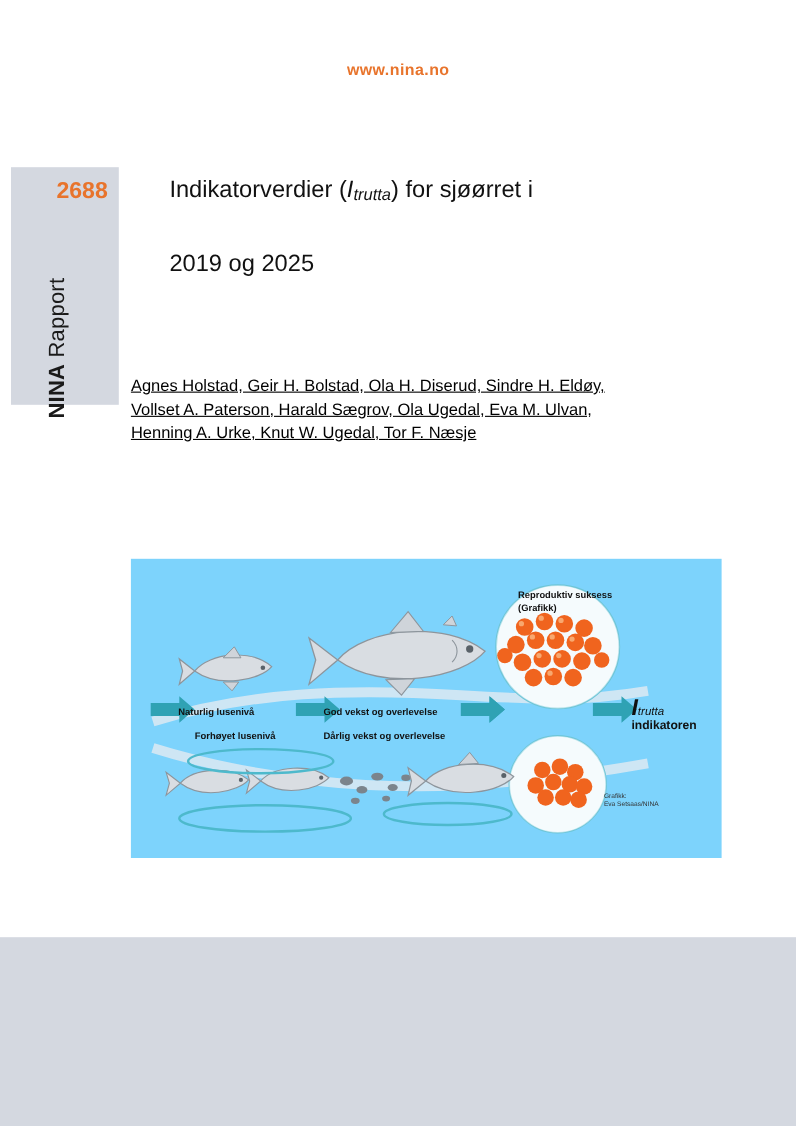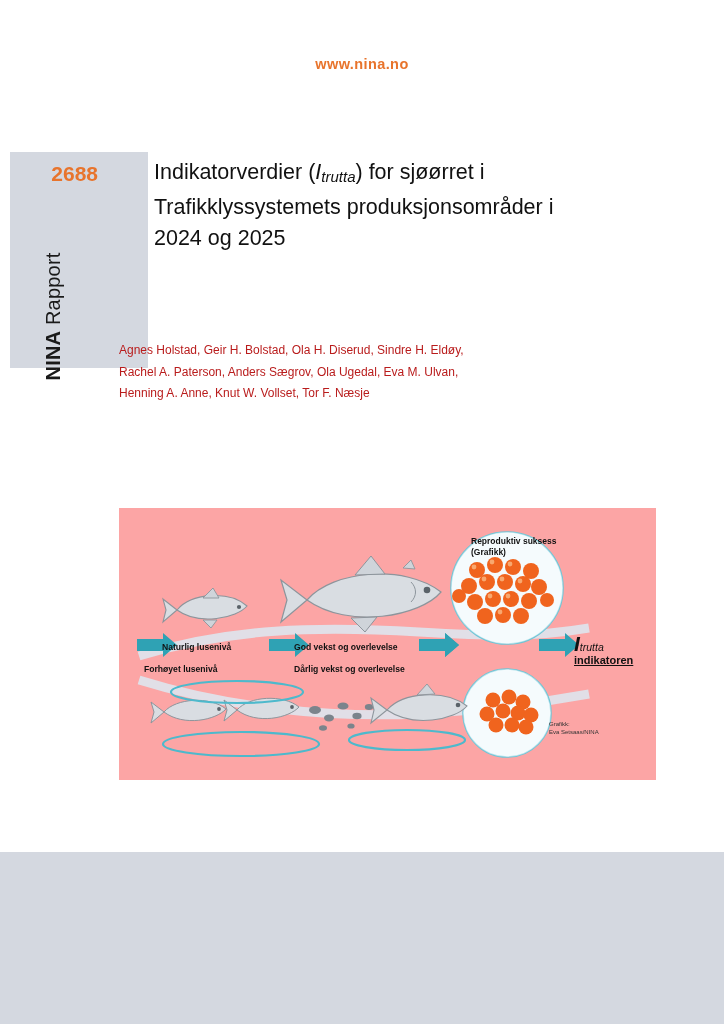--- a/index.html
+++ b/index.html
@@ -36,21 +36,20 @@
   }
 
   
   .spine {
     position: absolute;
     left: 10px;
     top: 152px;
     width: 98px;
     height: 216px;
     background: #d4d8e0;
-    padding-left: 40px;
   }
   .spine-number {
     position: absolute;
     left: 0;
     top: 10px;
     width: 88px;
     text-align: right;
     color: #e8742c;
     font-size: 21px;
     font-weight: bold;
@@ -90,33 +89,34 @@
   .title .ital {
     font-style: italic;
   }
 
   
   .authors {
     position: absolute;
     left: 119px;
     top: 340px;
     width: 560px;
-    font-size: 12px;
+    font-size: 15px;
     line-height: 21.5px;
-    color: #b91c1c;
+    color: #000000;
+    text-decoration: underline;
   }
 
   
   .figure {
     position: absolute;
     left: 119px;
     top: 508px;
     width: 537px;
     height: 272px;
-    background: #fca5a5;
+    background: #7dd3fc;
   }
 
   .fig-caption-top {
     position: absolute;
     left: 352px;
     top: 28px;
     font-size: 8.5px;
     font-weight: bold;
     color: #111;
     line-height: 11px;
@@ -130,21 +130,21 @@
     line-height: 8px;
   }
   .band-label {
     position: absolute;
     font-size: 8.6px;
     font-weight: bold;
     color: #111;
     white-space: nowrap;
   }
   .lbl-a { left: 43px;  top: 134px; }
-  .lbl-b { left: 25px;  top: 156px; }
+  .lbl-b { left: 58px;  top: 156px; }
   .lbl-c { left: 175px; top: 134px; }
   .lbl-d { left: 175px; top: 156px; }
 
   .indik {
     position: absolute;
     left: 455px;
     top: 126px;
     font-size: 11px;
     color: #111;
     line-height: 13px;
@@ -154,21 +154,20 @@
     font-style: italic;
     font-weight: bold;
     line-height: 20px;
   }
   .indik .trutta {
     font-size: 10.5px;
     font-style: italic;
   }
   .indik .bold {
     font-weight: bold;
-    text-decoration: underline;
   }
 
   
   .footer-band {
     position: absolute;
     left: 0;
     top: 852px;
     width: 724px;
     height: 172px;
     background: #d4d8e0;
@@ -181,28 +180,28 @@
 
   <div class="website">www.nina.no</div>
 
   <div class="spine">
     <div class="spine-number">2688</div>
     <div class="spine-label"><b>NINA</b><span> Rapport</span></div>
   </div>
 
   <div class="title">
     <span>Indikatorverdier (</span><span class="ital">I</span><span class="sub">trutta</span><span>) for sjøørret i</span><br>
-    <span>Trafikklyssystemets produksjonsområder i</span><br>
-    <span>2024 og 2025</span>
+    <br>
+    <span>2019 og 2025</span>
   </div>
 
   <div class="authors">
     <div>Agnes Holstad, Geir H. Bolstad, Ola H. Diserud, Sindre H. Eldøy,</div>
-    <div>Rachel A. Paterson, Anders Sægrov, Ola Ugedal, Eva M. Ulvan,</div>
-    <div>Henning A. Anne, Knut W. Vollset, Tor F. Næsje</div>
+    <div>Vollset A. Paterson, Harald Sægrov, Ola Ugedal, Eva M. Ulvan,</div>
+    <div>Henning A. Urke, Knut W. Ugedal, Tor F. Næsje</div>
   </div>
 
   <div class="figure">
     <svg width="537" height="272" viewBox="0 0 537 272">
 
       <path d="M20 148 C 110 120, 200 118, 300 124 C 370 128, 410 130, 470 120" fill="none" stroke="#dce9f2" stroke-width="9" opacity="0.85"></path>
       <path d="M20 172 C 110 200, 210 210, 300 206 C 370 202, 420 195, 470 186" fill="none" stroke="#dce9f2" stroke-width="9" opacity="0.85"></path>
 
       <g transform="translate(58,88)">
         <path d="M0 14 C 14 -3, 52 -6, 70 10 C 60 22, 22 30, 0 14 Z" fill="#d9dde2" stroke="#8d959c" stroke-width="1.1"></path>

